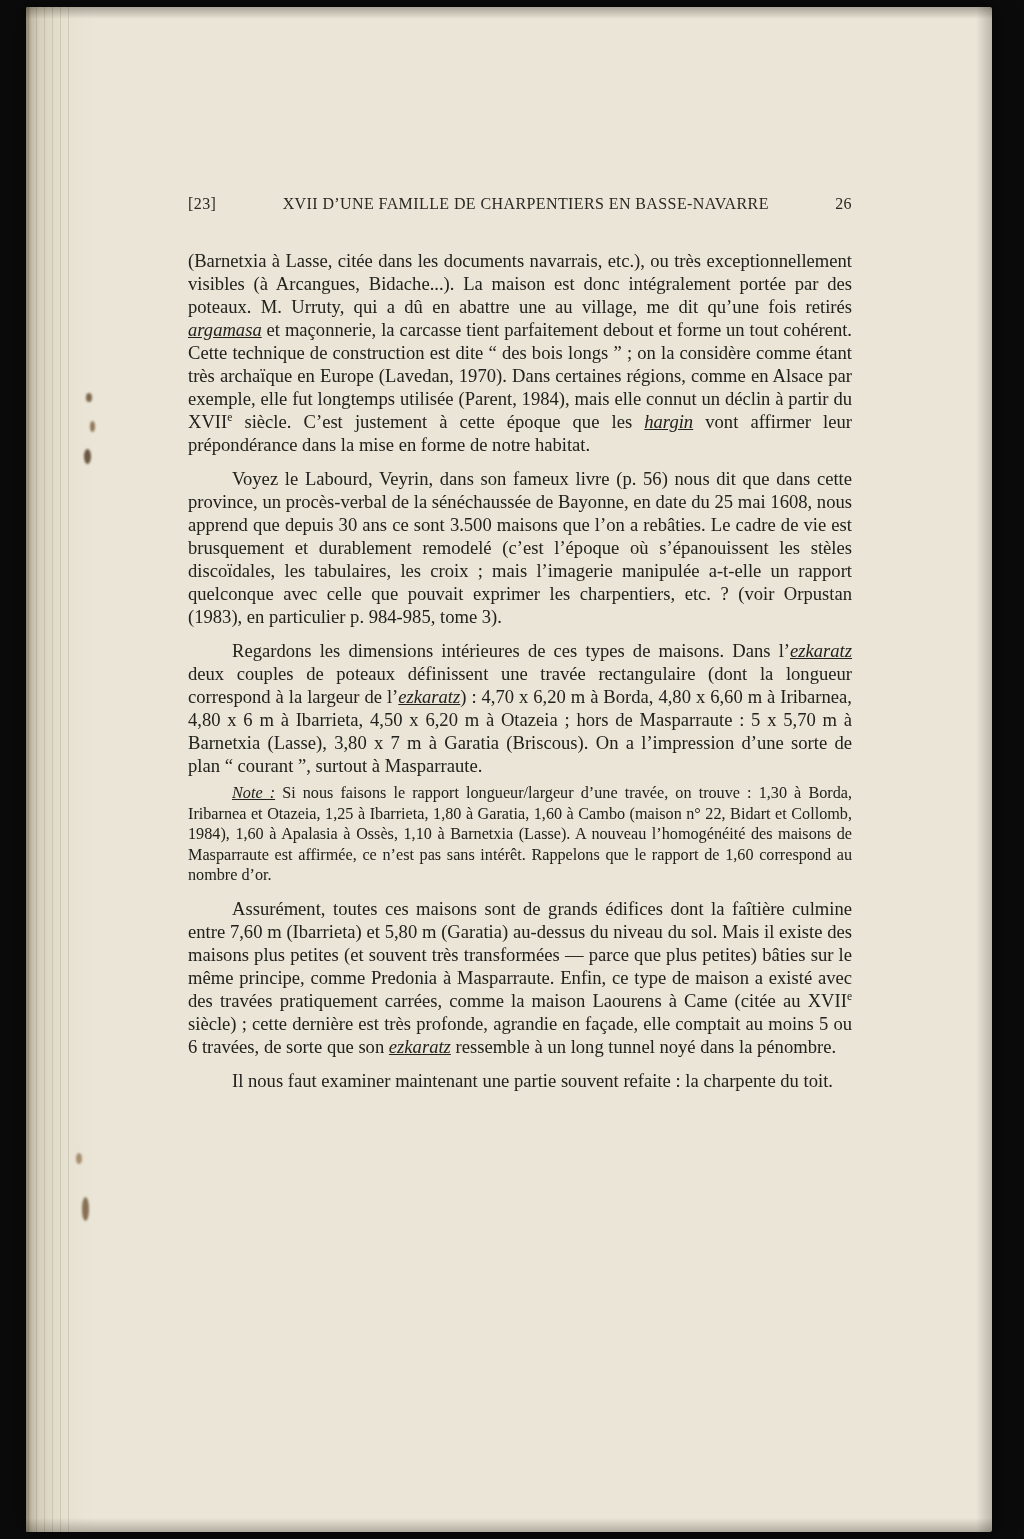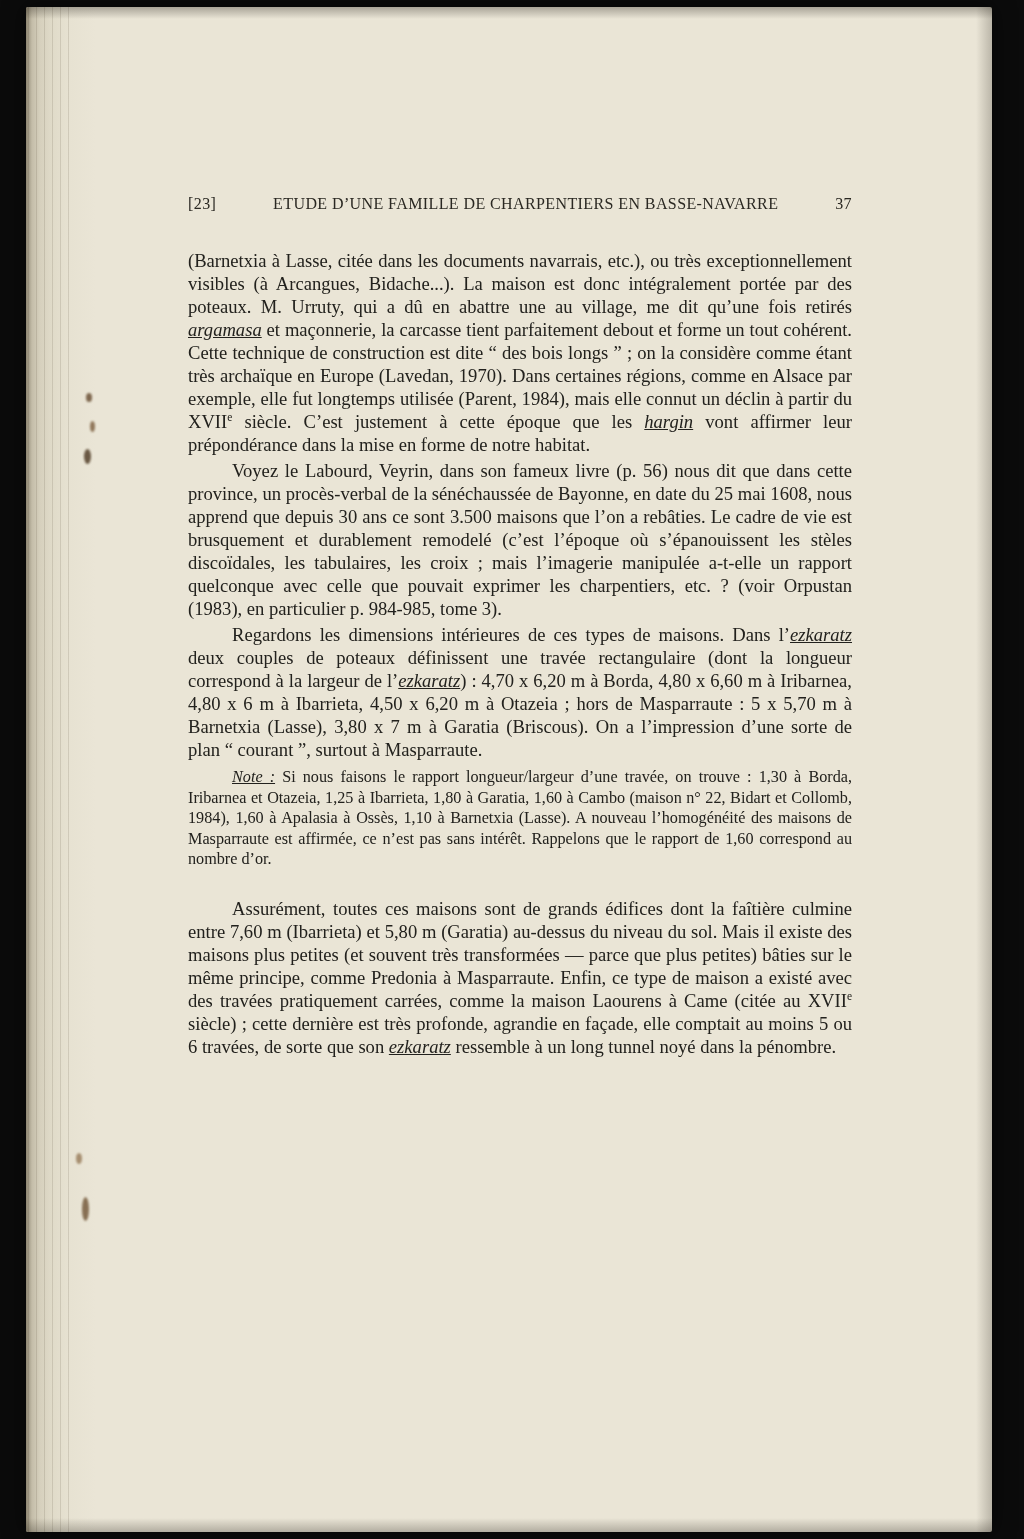--- a/index.html
+++ b/index.html
@@ -56,24 +56,24 @@
   .header{
     display:flex;align-items:baseline;
     font-size:16px;letter-spacing:0.4px;color:#2a2822;
     margin-bottom:36px;white-space:nowrap;
   }
   .header .title{flex:1;text-align:center;}
   p{
     margin:0;font-size:18.6px;line-height:23px;
     text-align:justify;color:#22211d;
   }
-  p + p{margin-top:3px;}
+  p + p{margin-top:11px;}
   .indent{text-indent:44px;}
   p.note{font-size:16.2px;line-height:20.6px;margin-top:6px;}
-  p.note + p{margin-top:27px;}
+  p.note + p{margin-top:11px;}
   .it{font-style:italic;text-decoration:underline;}
   sup{font-size:0.62em;line-height:0;vertical-align:super;}
 </style>
 </head>
 <body>
 
 <div class="scene">
   <div class="page">
     <div class="edge-stack"></div>
     <div class="edge-lines"></div>
@@ -83,24 +83,25 @@
 
     <div class="spot s1"></div>
     <div class="spot s2"></div>
     <div class="spot s3"></div>
     <div class="spot s4"></div>
     <div class="spot s5"></div>
 
     <div class="text-block">
       <div class="header">
         <span>[23]</span>
-        <span class="title">ETUDE D’UNE FAMILLE DE CHARPENTIERS EN BASSE-NAVARRE</span>
-        <span>37</span>
+        <span class="title">XVII D’UNE FAMILLE DE CHARPENTIERS EN BASSE-NAVARRE</span>
+        <span>26</span>
       </div>
 
       <p class="body"><span>(Barnetxia à Lasse, citée dans les documents navarrais, etc.), ou très exceptionnellement visibles (à Arcangues, Bidache...). La maison est donc intégralement portée par des poteaux. M. Urruty, qui a dû en abattre une au village, me dit qu’une fois retirés </span><span class="it">argamasa</span><span> et maçonnerie, la carcasse tient parfaitement debout et forme un tout cohérent. Cette technique de construction est dite “ des bois longs ” ; on la considère comme étant très archaïque en Europe (Lavedan, 1970). Dans certaines régions, comme en Alsace par exemple, elle fut longtemps utilisée (Parent, 1984), mais elle connut un déclin à partir du XVII</span><sup>e</sup><span> siècle. C’est justement à cette époque que les </span><span class="it">hargin</span><span> vont affirmer leur prépondérance dans la mise en forme de notre habitat.</span></p>
       <p class="body indent"><span>Voyez le Labourd, Veyrin, dans son fameux livre (p. 56) nous dit que dans cette province, un procès-verbal de la sénéchaussée de Bayonne, en date du 25 mai 1608, nous apprend que depuis 30 ans ce sont 3.500 maisons que l’on a rebâties. Le cadre de vie est brusquement et durablement remodelé (c’est l’époque où s’épanouissent les stèles discoïdales, les tabulaires, les croix ; mais l’imagerie manipulée a-t-elle un rapport quelconque avec celle que pouvait exprimer les charpentiers, etc. ? (voir Orpustan (1983), en particulier p. 984-985, tome 3).</span></p>
       <p class="body indent"><span>Regardons les dimensions intérieures de ces types de maisons. Dans l’</span><span class="it">ezkaratz</span><span> deux couples de poteaux définissent une travée rectangulaire (dont la longueur correspond à la largeur de l’</span><span class="it">ezkaratz</span><span>) : 4,70 x 6,20 m à Borda, 4,80 x 6,60 m à Iribarnea, 4,80 x 6 m à Ibarrieta, 4,50 x 6,20 m à Otazeia ; hors de Masparraute : 5 x 5,70 m à Barnetxia (Lasse), 3,80 x 7 m à Garatia (Briscous). On a l’impression d’une sorte de plan “ courant ”, surtout à Masparraute.</span></p>
       <p class="note indent"><span class="it">Note :</span><span> Si nous faisons le rapport longueur/largeur d’une travée, on trouve : 1,30 à Borda, Iribarnea et Otazeia, 1,25 à Ibarrieta, 1,80 à Garatia, 1,60 à Cambo (maison n° 22, Bidart et Collomb, 1984), 1,60 à Apalasia à Ossès, 1,10 à Barnetxia (Lasse). A nouveau l’homogénéité des maisons de Masparraute est affirmée, ce n’est pas sans intérêt. Rappelons que le rapport de 1,60 correspond au nombre d’or.</span></p>
       <p class="body indent"><span>Assurément, toutes ces maisons sont de grands édifices dont la faîtière culmine entre 7,60 m (Ibarrieta) et 5,80 m (Garatia) au-dessus du niveau du sol. Mais il existe des maisons plus petites (et souvent très transformées — parce que plus petites) bâties sur le même principe, comme Predonia à Masparraute. Enfin, ce type de maison a existé avec des travées pratiquement carrées, comme la maison Laourens à Came (citée au XVII</span><sup>e</sup><span> siècle) ; cette dernière est très profonde, agrandie en façade, elle comptait au moins 5 ou 6 travées, de sorte que son </span><span class="it">ezkaratz</span><span> ressemble à un long tunnel noyé dans la pénombre.</span></p>
+      <p class="body indent"><span>Il nous faut examiner maintenant une partie souvent refaite : la charpente du toit.</span></p>
     </div>
   </div>
 </div>
 
 </body></html>

